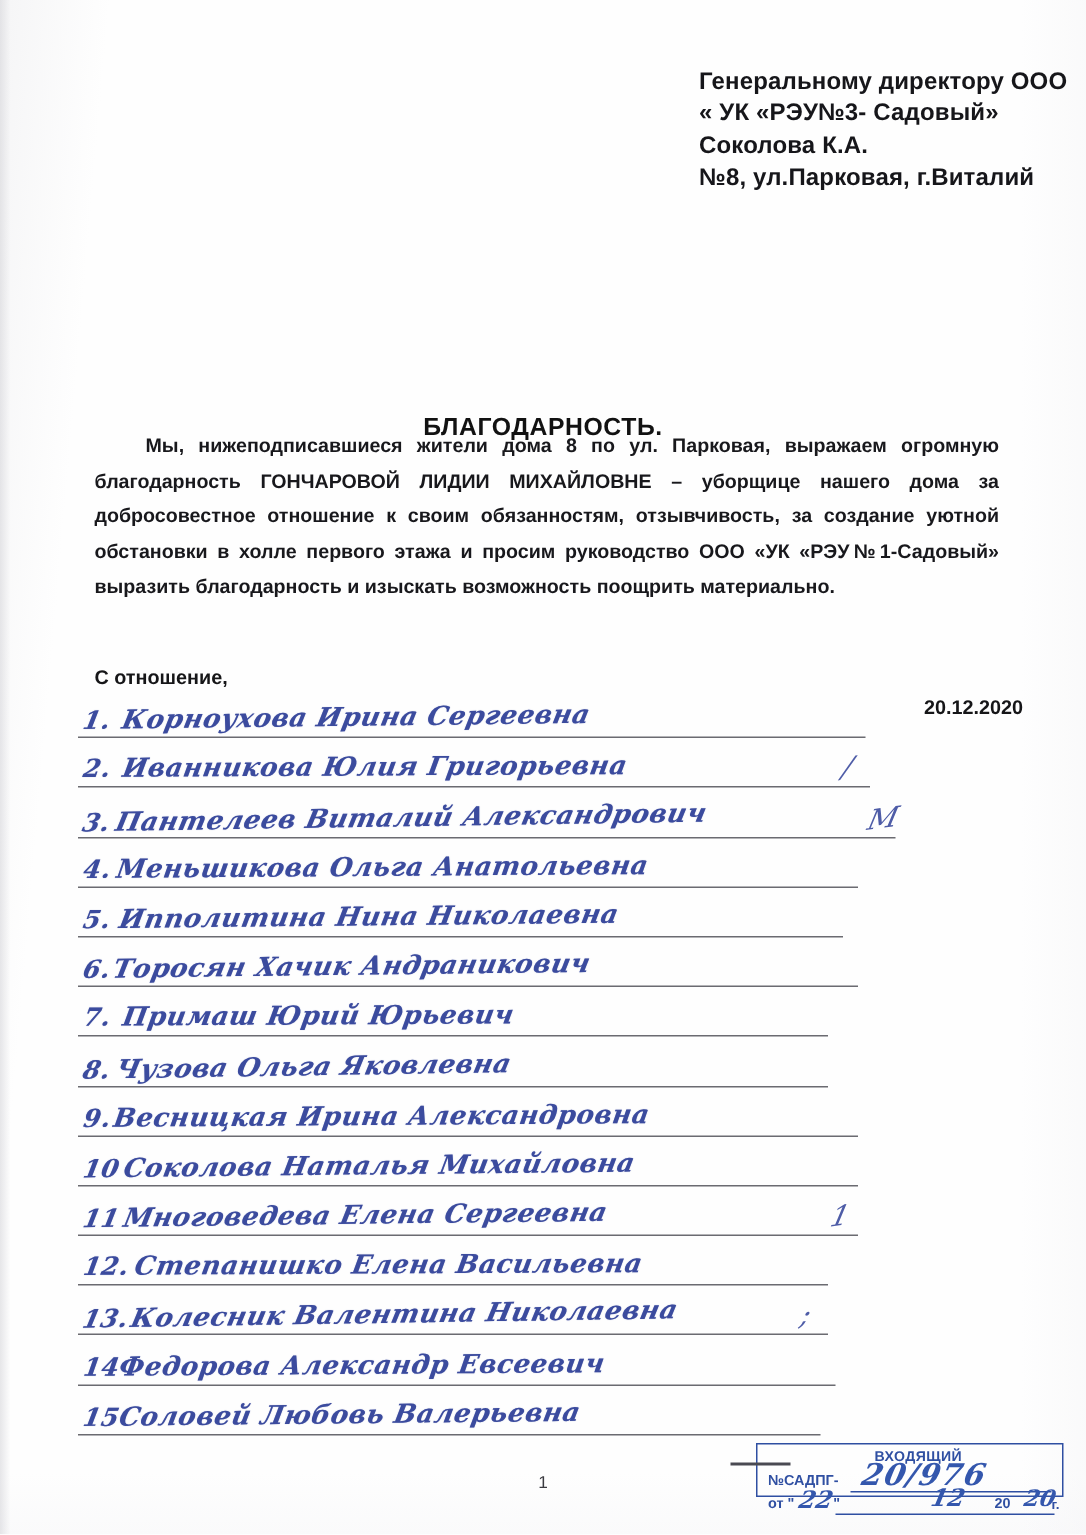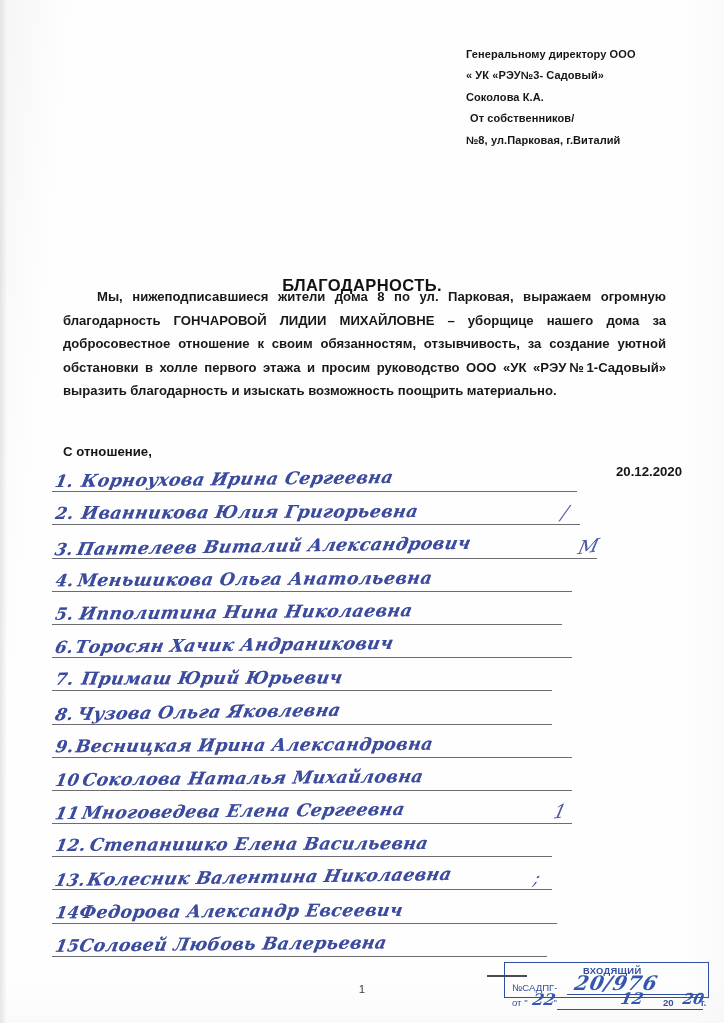--- a/index.html
+++ b/index.html
@@ -35,21 +35,21 @@
     background: linear-gradient(90deg, #d9d9dd 0%, rgba(255,255,255,0) 100%);
     opacity: .65;
   }
 
   
   .addressee {
     position: absolute;
     left: 466px;
     top: 44px;
     width: 250px;
-    font-size: 11px;
+    font-size: 16px;
     line-height: 21.4px;
     font-weight: 600;
     color: #16161a;
     letter-spacing: .1px;
   }
   .addressee div { white-space: nowrap; }
   .addressee .ind { padding-left: 4px; }
 
   
   .doc-title {
@@ -189,21 +189,21 @@
     left: 78px;
     top: 2px;
     font-size: 9.4px;
     font-weight: 700;
     letter-spacing: .3px;
   }
   .stamp-l1, .stamp-l2 {
     position: absolute;
     left: 7px;
     font-size: 9.6px;
-    font-weight: 400;
+    font-weight: 700;
     white-space: nowrap;
     text-align: right;
   }
   .stamp-l1 { top: 19px; }
   .stamp-l2 { top: 34px; }
   .stamp-rule {
     position: absolute;
     height: 1px;
     background: #2f4fa2;
   }
@@ -238,21 +238,20 @@
 <body>
 
 <div class="page">
   <div class="scan-tint"></div>
   <div class="edge-left"></div>
 
   <div class="addressee">
     <div>Генеральному директору ООО</div>
     <div>« УК «РЭУ№3- Садовый»</div>
     <div>Соколова К.А.</div>
-    <div class="ind">От собственников/</div>
     <div>№8, ул.Парковая, г.Виталий</div>
   </div>
 
   <div class="doc-title">БЛАГОДАРНОСТЬ.</div>
 
   <div class="body-text">Мы, нижеподписавшиеся жители дома 8 по ул. Парковая, выражаем огромную благодарность ГОНЧАРОВОЙ ЛИДИИ МИХАЙЛОВНЕ – уборщице нашего дома за добросовестное отношение к своим обязанностям, отзывчивость, за создание уютной обстановки в холле первого этажа и просим руководство ООО «УК «РЭУ№1-Садовый» выразить благодарность и изыскать возможность поощрить материально.</div>
 
   <div class="doc-date">20.12.2020</div>
 
   <div class="regards">С отношение,</div>

